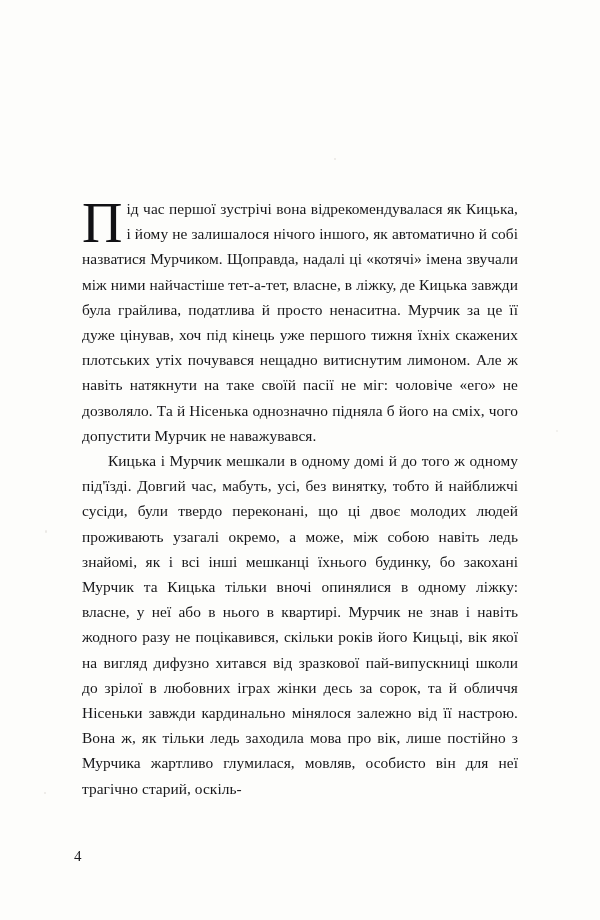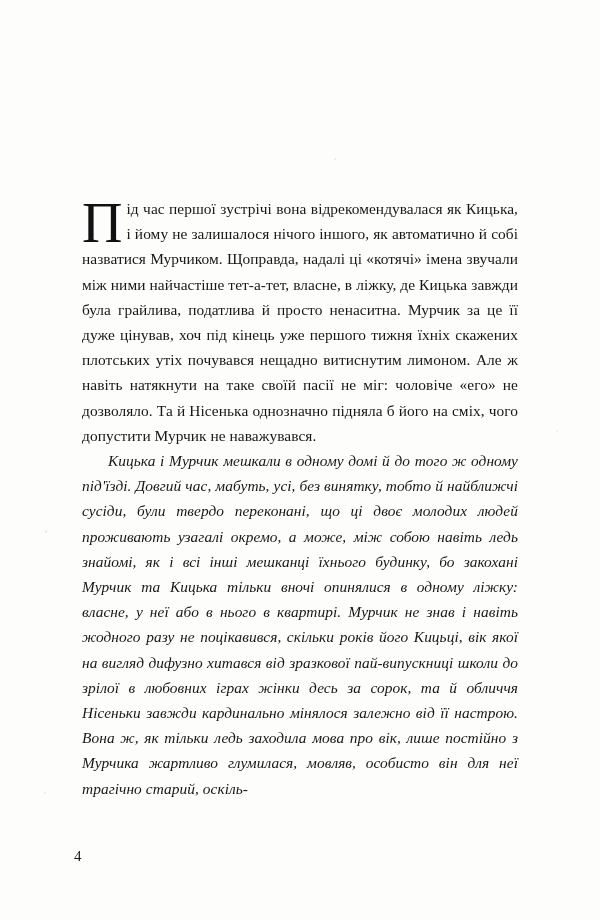--- a/index.html
+++ b/index.html
@@ -31,21 +31,20 @@
     text-align: justify;
     text-justify: inter-word;
     font-size: 15.4px;
     line-height: 25.2px;
     letter-spacing: 0.05px;
     hyphens: manual;
   }
   .para + .para {
     margin-top: 0px;
     text-indent: 26px;
-    font-style: italic;
   }
   .para.first {
     text-indent: 0;
   }
   .dropcap {
     float: left;
     font-family: "Liberation Serif", serif;
     font-size: 56px;
     line-height: 46px;
     margin: 4px 4px 0 0;

